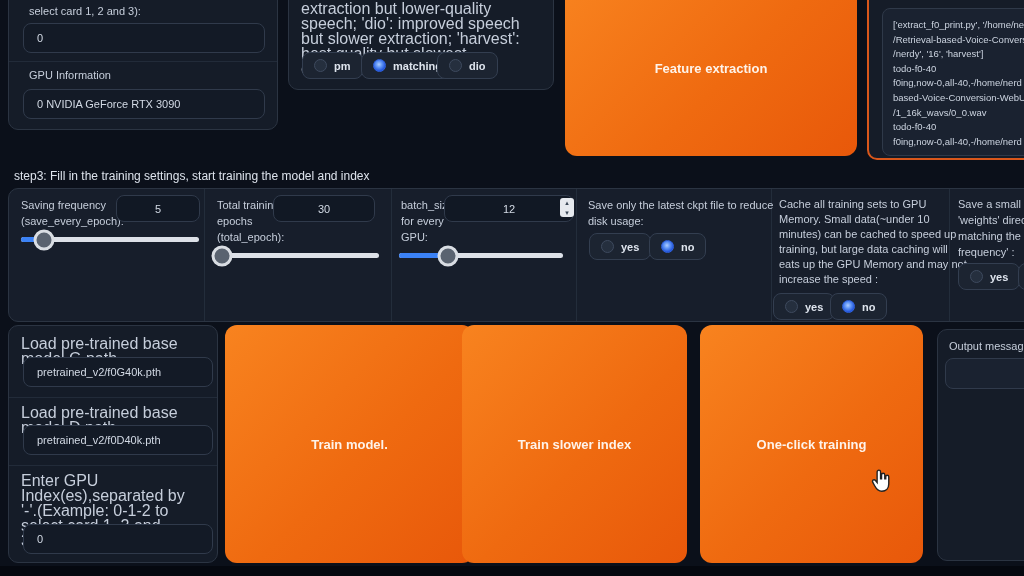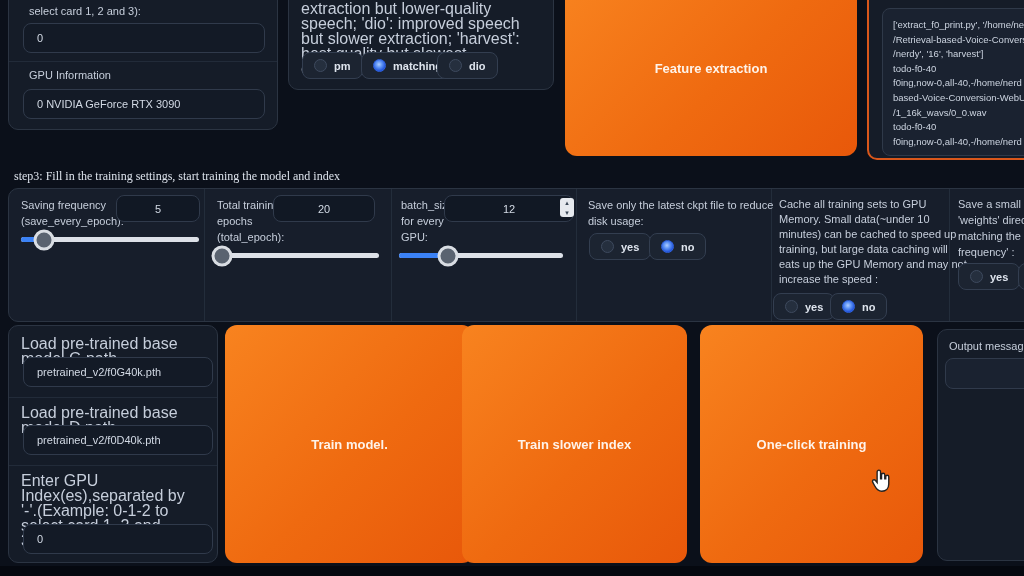--- a/index.html
+++ b/index.html
@@ -72,21 +72,21 @@
 /nerdy', '16', 'harvest']
 todo-f0-40
 f0ing,now-0,all-40,-/home/nerd
 based-Voice-Conversion-WebU
 /1_16k_wavs/0_0.wav
 todo-f0-40
 f0ing,now-0,all-40,-/home/nerd</div>
   </div>
 </div>
 
-<div class="header-txt" style="left:14px;top:169px;font-family:Liberation Serif, serif;">step3: Fill in the training settings, start training the model and index</div>
+<div class="header-txt" style="left:14px;top:169px;">step3: Fill in the training settings, start training the model and index</div>
 
 <div class="panel" style="left:8px;top:188px;width:1080px;height:134px;background:#171e2b;overflow:hidden;">
   <div class="divider-v" style="left:195px;"></div>
   <div class="divider-v" style="left:382px;"></div>
   <div class="divider-v" style="left:567px;"></div>
   <div class="divider-v" style="left:762px;"></div>
   <div class="divider-v" style="left:940px;"></div>
 
   <div class="lbl" style="left:12px;top:8px;">Saving frequency
 (save_every_epoch):</div>
@@ -94,21 +94,21 @@
   <div class="slider" style="left:12px;top:40px;width:178px;">
     <div class="track">
         <div class="fill" style="width: 13%;"></div>
       </div>
     <div class="handle" style="left: 13%;"></div>
   </div>
 
   <div class="lbl" style="left:208px;top:8px;">Total training
 epochs
 (total_epoch):</div>
-  <div class="inp num" style="left:264px;top:6px;width:102px;height:27px;">20</div>
+  <div class="inp num" style="left:264px;top:6px;width:102px;height:27px;">30</div>
   <div class="slider" style="left:208px;top:56px;width:162px;">
     <div class="track">
         <div class="fill" style="width: 3%;"></div>
       </div>
     <div class="handle" style="left: 3%;"></div>
   </div>
 
   <div class="lbl" style="left:392px;top:8px;">batch_size
 for every
 GPU:</div>

